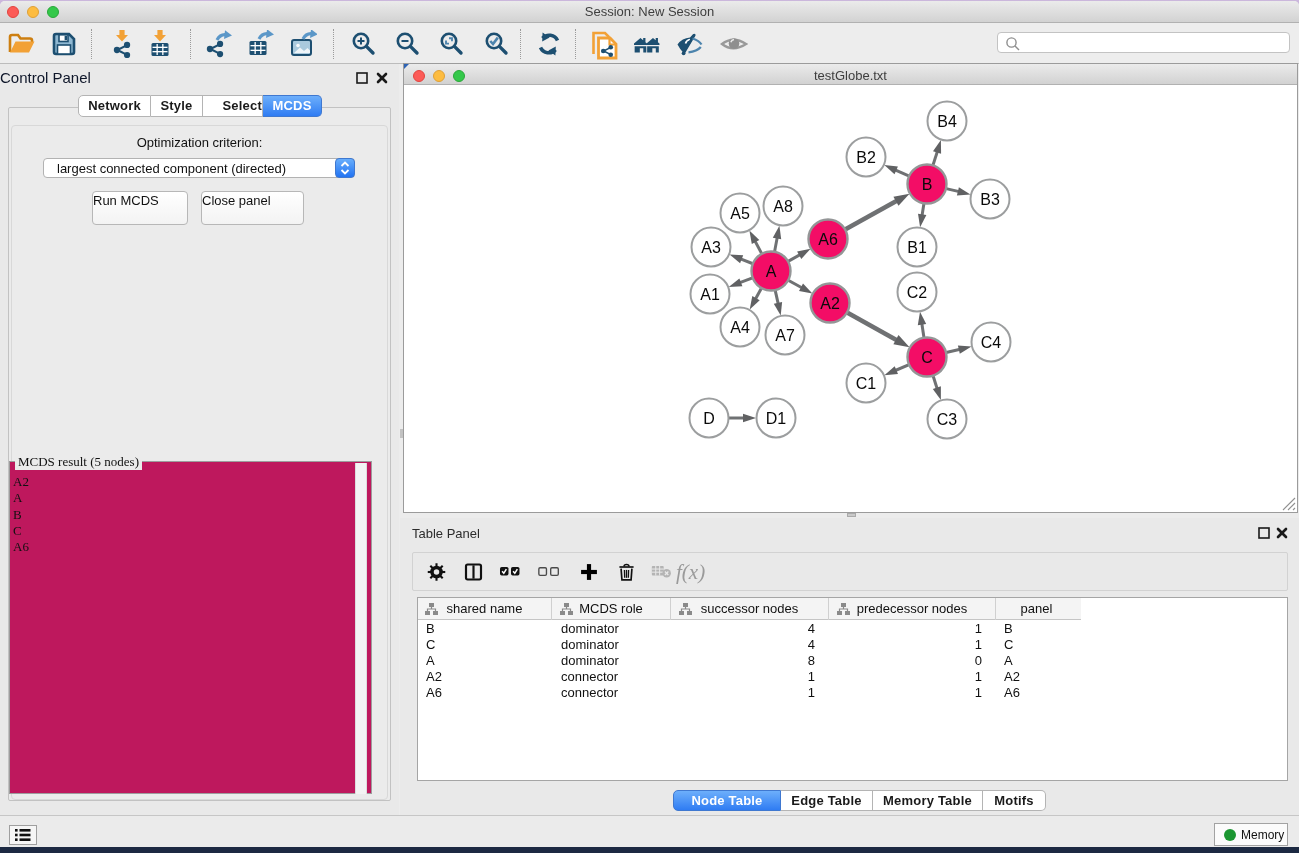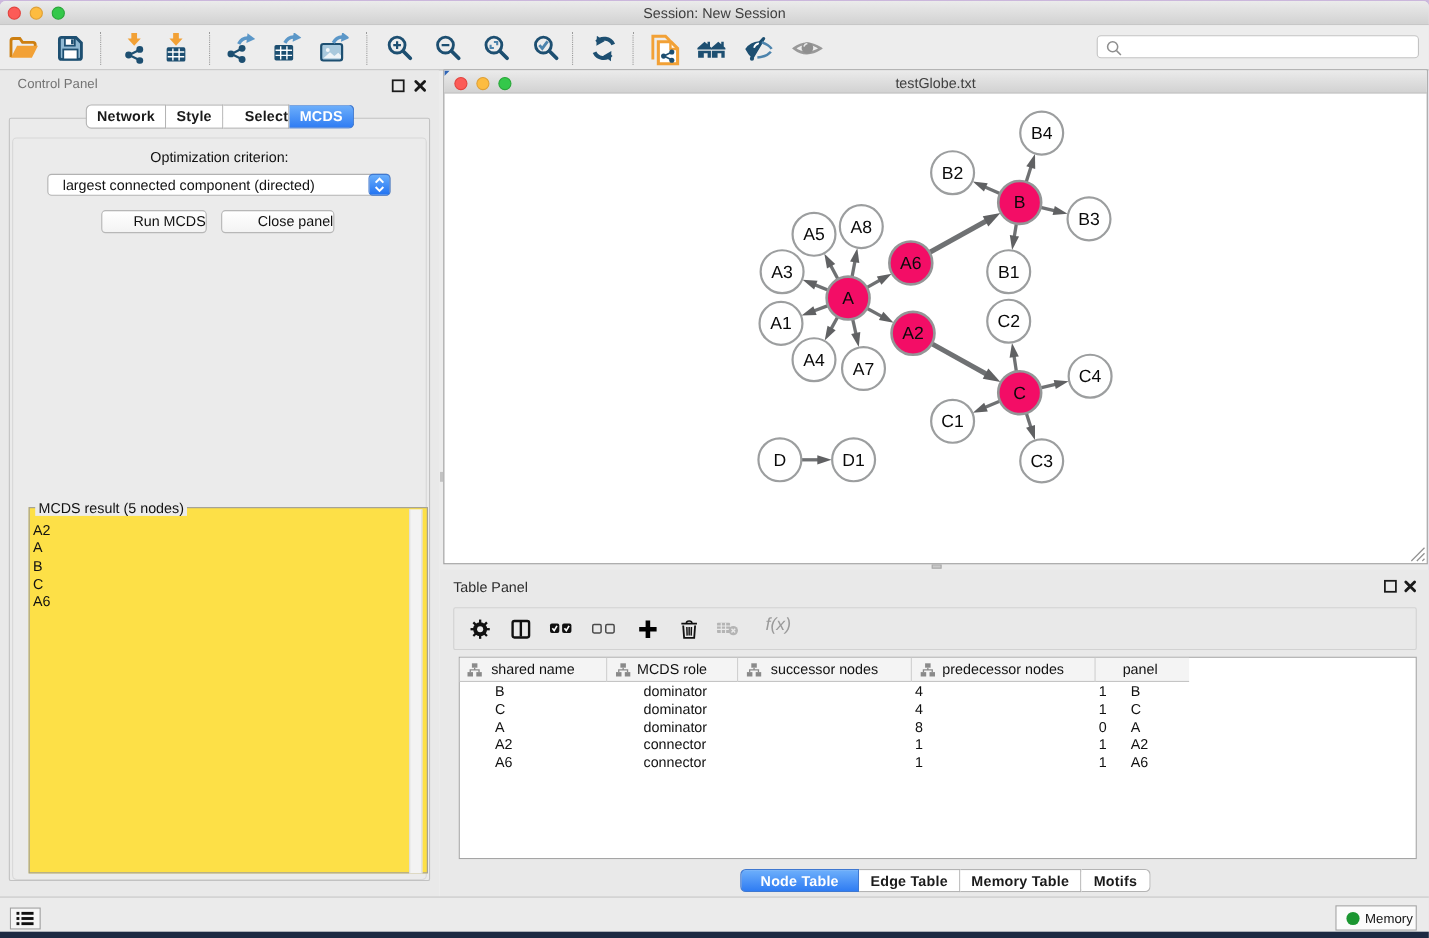--- a/index.html
+++ b/index.html
@@ -11,49 +11,49 @@
 #titlebar { position:absolute; left:0; top:1px; width:1299px; height:22px;
   background:linear-gradient(#ebebeb,#d2d2d2); border-bottom:1px solid #b1b1b1; border-radius:5px 5px 0 0; }
 #titlebar .title { position:absolute; width:100%; text-align:center; top:3px; font-size:13px; color:#3e3e3e; }
 .tl { position:absolute; top:5px; width:12px; height:12px; border-radius:50%; }
 
 #toolbar { position:absolute; left:0; top:23px; width:1299px; height:41px; background:#ededed; border-bottom:1px solid #bcbcbc; }
 .tsep { position:absolute; top:6px; height:30px; width:0; border-left:1px dotted #9a9a9a; }
 #searchbox { position:absolute; left:997px; top:9px; width:293px; height:21px; background:#fff; border:1px solid #c3c3c3; border-radius:4px; }
 
 #cpanel { position:absolute; left:0; top:64px; width:399px; height:751px; background:#e9e9e9; }
-#cpanel .hdr { position:absolute; left:16px; top:5px; font-size:12px; color:#737373; }
+#cpanel .hdr { position:absolute; left:0; top:5px; font-size:15px; color:#0f172a; }
 .seg { position:absolute; display:flex; font-size:13px; color:#1a1a1a; font-weight:bold; letter-spacing:0.2px; }
 .seg div { background:#fff; border:1px solid #b4b4b4; border-left:none; text-align:center;
   line-height:20px; height:22px; }
 .seg div:first-child { border-left:1px solid #b4b4b4; border-radius:5px 0 0 5px; }
 .seg div:last-child { border-radius:0 5px 5px 0; }
 .seg div.sel { background:linear-gradient(#6daffb,#2f7cf3); color:#fff; border-color:#3f78d0; }
 #cpbox { position:absolute; left:8px; top:43px; width:383px; height:694px; border:1px solid #c2c2c2; background:#ebebeb; border-radius:2px; }
 #cpbox2 { position:absolute; left:2px; top:17px; width:377px; height:675px; border:1px solid #d8d8d8; background:#ebebeb; border-radius:4px; }
 
 #combo { position:absolute; left:43px; top:94px; width:312px; height:20px; background:#fff; border:1px solid #b2b2b2; border-radius:4px; font-size:13px; color:#111; }
 #combo .txt { position:absolute; left:13px; top:2px; }
 #combo .cap { position:absolute; right:-1px; top:-1px; width:20px; height:20px; background:linear-gradient(#68aefc,#2273f2); border-radius:4px; border:1px solid #3f78d0; }
-.btn { position:absolute; height:21px; background:linear-gradient(#ffffff,#f3f3f3); border:1px solid #b7b7b7; border-radius:4px; font-size:13px; color:#111; text-align:right; line-height:17px; }
-
-#mcdsbox { position:absolute; left:26px; top:397px; width:363px; height:333px; border:1px solid #9d9d9d; background:#fde047; }
+.btn { position:absolute; height:34px; background:linear-gradient(#ffffff,#f3f3f3); border:1px solid #b7b7b7; border-radius:4px; font-size:13px; color:#111; text-align:left; line-height:17px; }
+
+#mcdsbox { position:absolute; left:9px; top:397px; width:363px; height:333px; border:1px solid #9d9d9d; background:#be185d;font-family:Liberation Serif, serif; }
 #mcdsbox .legend { position:absolute; left:5px; top:-8px; background:#ebebeb; padding:0 3px; font-size:13px; color:#111; }
 #mcdsbox ul { list-style:none; font-size:13px; color:#111; padding:12px 0 0 3px; }
 #mcdsbox li { height:16.3px; }
 #mcdsbox .sbar { position:absolute; right:4px; top:1px; width:12px; height:331px; background:#f3f3f3; border-left:1px solid #dcdcdc; border-right:1px solid #dcdcdc; }
 
 #netwin { position:absolute; left:403px; top:63px; width:895px; height:450px; background:#fff; border:1px solid #9b9b9b; }
 #netwin .wtb { position:absolute; left:0; top:0; width:100%; height:21px; background:linear-gradient(#ebebeb,#d2d2d2); border-bottom:1px solid #b1b1b1; }
 #netwin .wtitle { position:absolute; width:100%; text-align:center; top:4px; font-size:13px; color:#3e3e3e; }
 
 #tpanel { position:absolute; left:400px; top:518px; width:899px; height:297px; background:#e9e9e9; }
 #tpanel .hdr { position:absolute; left:12px; top:8px; font-size:13px; color:#2c2c2c; }
 #ttool { position:absolute; left:12px; top:34px; width:876px; height:39px; border:1px solid #d2d2d2; background:#e9e9e9; border-radius:2px; }
-#ttable { position:absolute; left:17px; top:79px; width:871px; height:184px; background:#fff; border:1px solid #a5a5a5;padding-left:24px; }
+#ttable { position:absolute; left:17px; top:79px; width:871px; height:184px; background:#fff; border:1px solid #a5a5a5; }
 #thead { position:absolute; left:0; top:0; height:22px; width:663px; background:#f4f4f4; border-bottom:1px solid #c5c5c5; font-size:13px; color:#111; }
 #thead .hc { position:absolute; top:0; height:22px; border-left:1px solid #d0d0d0; text-align:center; line-height:22px; }
 #thead .hc:first-child { border-left:none; }
 .trow { position:absolute; font-size:13px; color:#111; height:16px; line-height:16px; width:100%; }
 .trow span { position:absolute; }
 
 #btabs { position:absolute; left:673px; top:790px; display:flex; font-size:13px; color:#1a1a1a; font-weight:bold; letter-spacing:0.2px; }
 #btabs div { background:#fff; border:1px solid #b4b4b4; border-left:none; text-align:center; line-height:19px; height:21px; }
 #btabs div:first-child { border-left:1px solid #b4b4b4; border-radius:5px 0 0 5px; }
 #btabs div:last-child { border-radius:0 5px 5px 0; }
@@ -408,21 +408,21 @@
           <line x1="5.6" y1="6" x2="5.6" y2="17"></line>
           <line x1="10.2" y1="6" x2="10.2" y2="17"></line>
           <line x1="1" y1="13.2" x2="15" y2="13.2"></line>
         </g>
 <circle cx="18.5" cy="14.5" r="5" fill="#b4b4b4"></circle>
         <g stroke="#e9e9e9" stroke-width="1.6">
           <line x1="16.5" y1="12.5" x2="20.5" y2="16.5"></line>
           <line x1="20.5" y1="12.5" x2="16.5" y2="16.5"></line>
         </g>
       </svg>
-<div class="abs" style="left:283px; top:7px; font-family:Liberation Sans, sans-serif; font-style:italic; font-size:16px; color:#9a9a9a;">f(x)</div>
+<div class="abs" style="left:263px; top:7px; font-family:Liberation Serif, serif; font-style:italic; font-size:21px; color:#9a9a9a;">f(x)</div>
     </div>
   <div id="ttable">
     <div id="thead">
       <div class="hc" style="left:0; width:133px;"><svg class="abs" style="left:6px; top:4px;" width="15" height="14" viewBox="0 0 15 14">
 <g fill="#8a8a8a">
               <rect x="5" y="1" width="5" height="4"></rect>
               <rect x="1" y="9" width="5" height="4"></rect>
               <rect x="9" y="9" width="5" height="4"></rect>
             </g>
 <path d="M7.5 5 L7.5 7 M3.5 9 L3.5 7 L11.5 7 L11.5 9" stroke="#8a8a8a" stroke-width="1.2" fill="none"></path>

